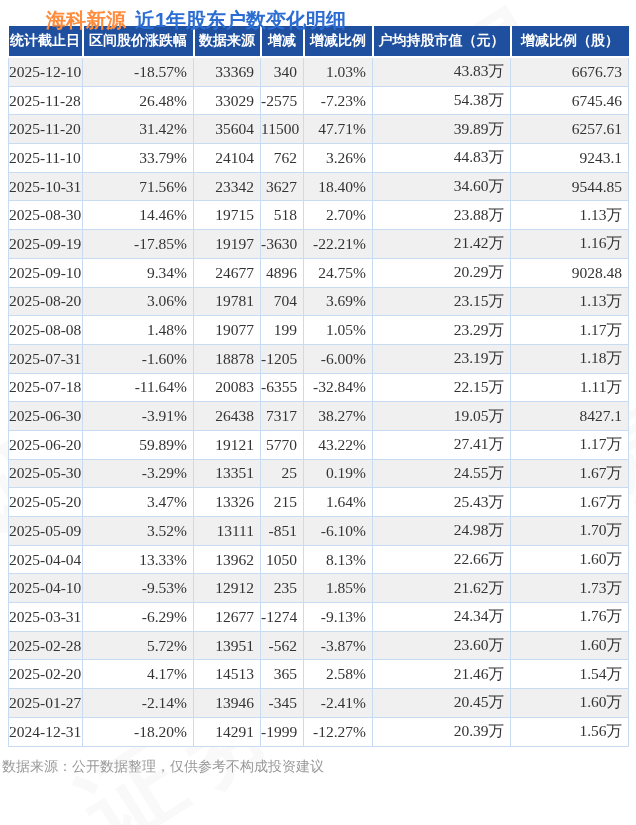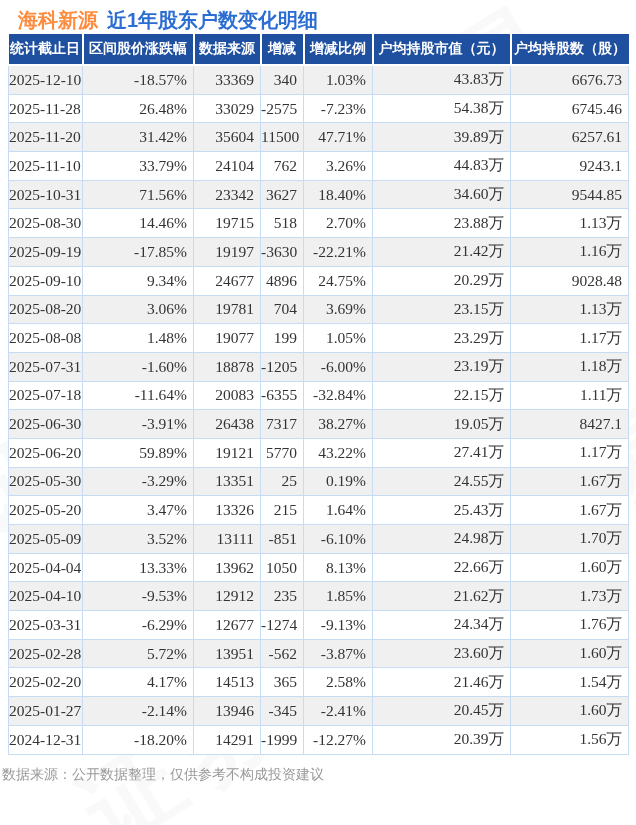--- a/index.html
+++ b/index.html
@@ -14,27 +14,27 @@
     position:absolute;font-size:96px;font-weight:bold;color:#888888;
     opacity:0.045;transform:rotate(-32deg);white-space:nowrap;z-index:0;
     letter-spacing:14px;pointer-events:none;
   }
   .wm1{left:150px;top:80px;}
   .wm2{left:-60px;top:330px;}
   .wm3{left:300px;top:470px;}
   .wm4{left:60px;top:640px;}
   .content{position:relative;z-index:1;}
   
-  .title-bar{padding:7px 0 0 18px;height:26px;box-sizing:border-box;}
+  .title-bar{padding:7px 0 0 10px;height:26px;box-sizing:border-box;margin-left:36px;}
   .title-bar .stock-name{color:#ff8b3d;font-size:20px;font-weight:bold;}
   .title-bar .title-text{color:#2b6dd2;font-size:20px;font-weight:bold;margin-left:9px;}
   
   table.holders{
     border-collapse:collapse;table-layout:fixed;
-    width:620px;margin:8px 8px;background:transparent;
+    width:620px;margin:0 8px;background:transparent;
   }
   table.holders thead th{
     background:#1f50a0;color:#ffffff;font-size:14px;font-weight:bold;
     height:30px;padding:0;text-align:center;
     border-right:2px solid #ffffff;border-bottom:2px solid #ffffff;
   }
   table.holders thead th:last-child{border-right:none;}
   table.holders tbody td{
     height:27.7px;padding:0 6px 0 0;
     font-family:"Liberation Serif","DejaVu Serif",serif;
@@ -84,21 +84,21 @@
           <col class="col-shares">
       </colgroup>
       <thead>
         <tr>
           <th>统计截止日</th>
           <th>区间股价涨跌幅</th>
           <th>数据来源</th>
           <th>增减</th>
           <th>增减比例</th>
           <th>户均持股市值（元）</th>
-          <th>户均持股数（股）</th>
+          <th>增减比例（股）</th>
         </tr>
       </thead>
       <tbody>
           <tr>
             <td class="date-cell">2025-12-10</td>
             <td class="g">-18.57%</td>
             <td>33369</td>
             <td class="r">340</td>
             <td class="r">1.03%</td>
             <td>43.83万</td>

